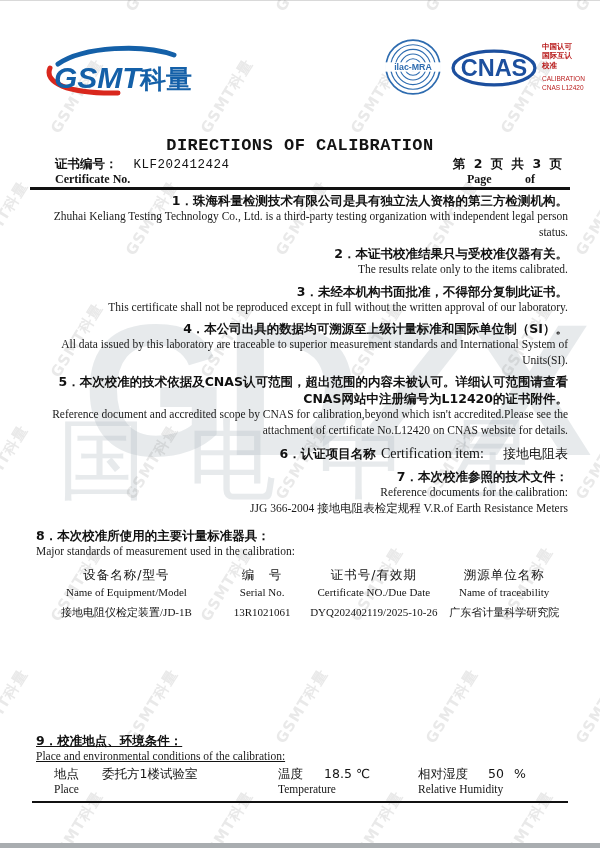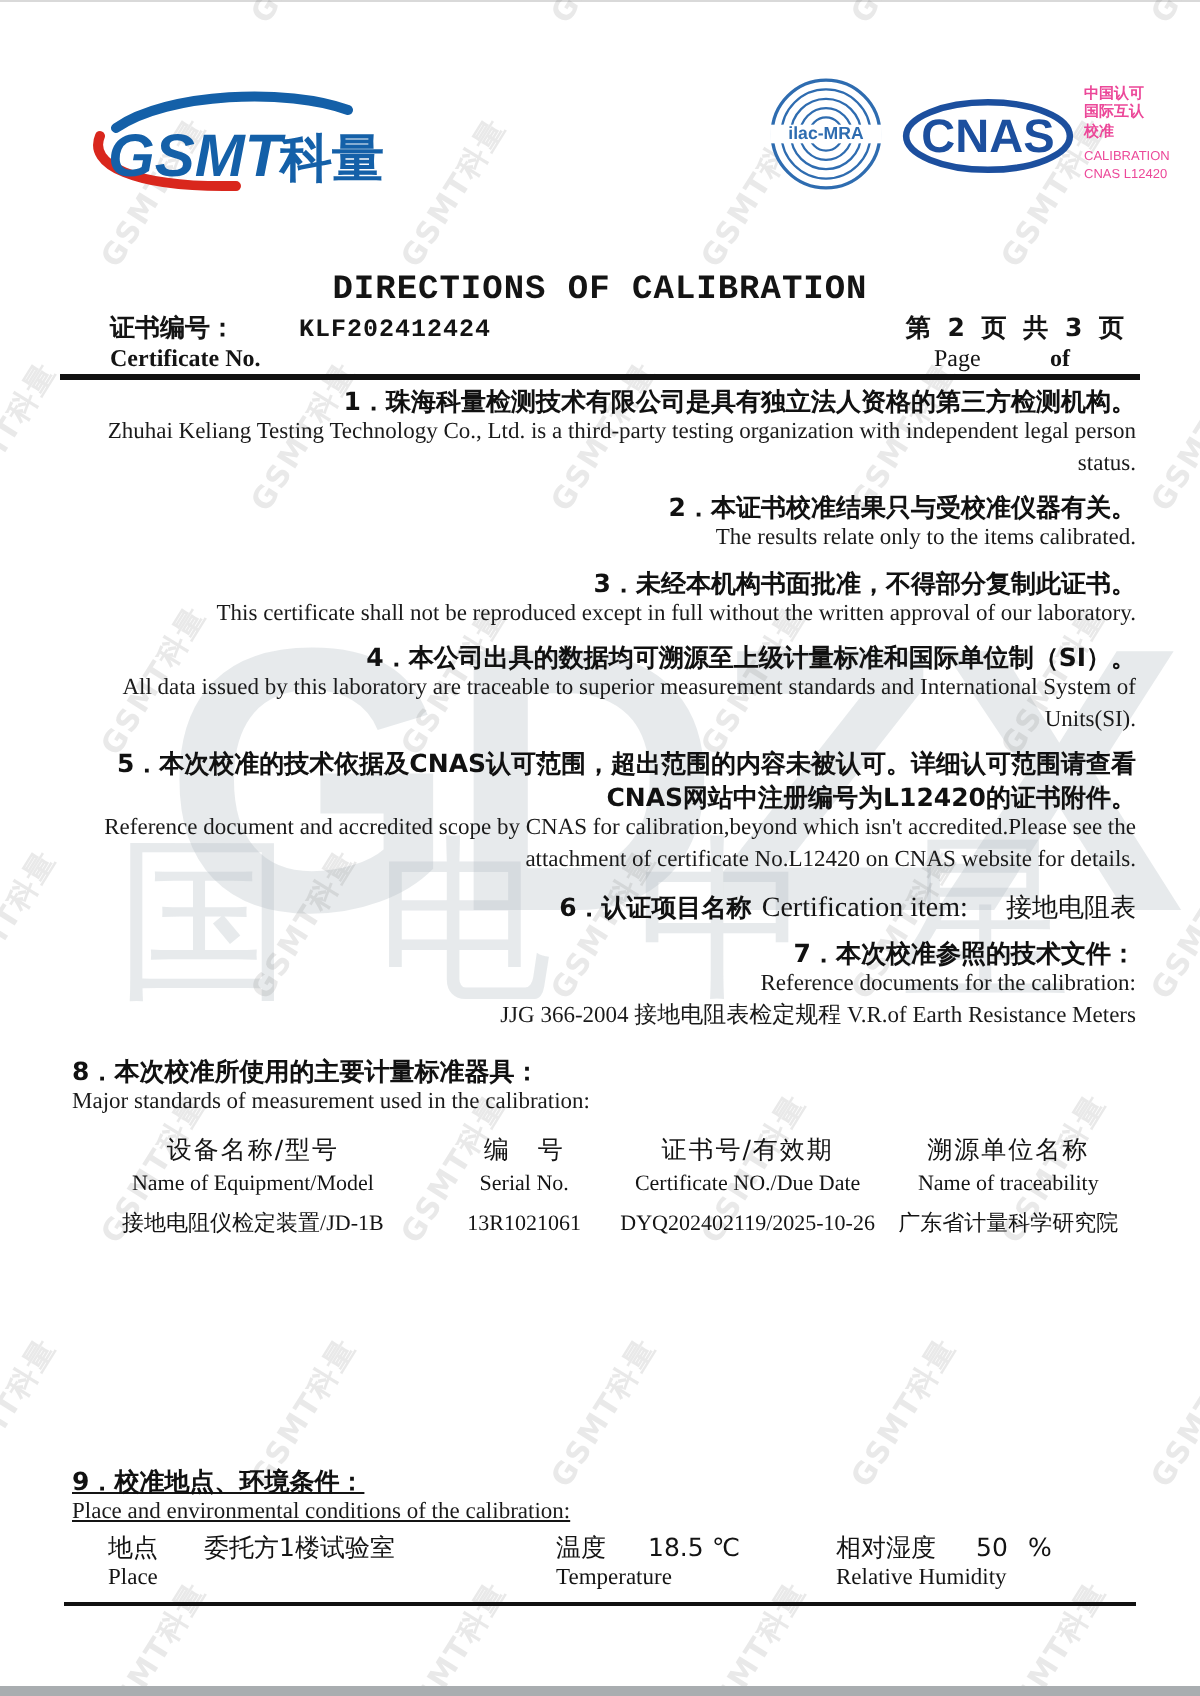--- a/index.html
+++ b/index.html
@@ -16,39 +16,39 @@
       font-family:"Liberation Sans",sans-serif;color:rgba(176,184,191,0.30);
       letter-spacing:-4px;line-height:1;white-space:nowrap;}
   .wm-center-cn{position:absolute;left:58px;top:416px;font-size:88px;font-weight:normal;
       color:rgba(176,184,191,0.30);letter-spacing:42px;line-height:1;white-space:nowrap;}
 
   
   .content{position:absolute;inset:0;z-index:1;}
 
   .logo{position:absolute;left:42px;top:44px;}
   .emblems{position:absolute;left:384px;top:38px;display:flex;align-items:center;}
-  .cnas-side{margin-left:4px;color:#ec4899;line-height:1.25;}
+  .cnas-side{margin-left:4px;color:#b91c1c;line-height:1.25;}
   .cnas-side .cn-line{font-size:7.5px;font-weight:bold;}
   .cnas-side .en-line{font-size:6.5px;margin-top:1px;font-family:"Liberation Sans",sans-serif;}
   .cnas-side .gap{height:4px;}
 
   .doc-title{position:absolute;left:0;top:100px;width:100%;text-align:center;
       font-size:31px;font-weight:bold;letter-spacing:38px;text-indent:38px;white-space:nowrap;}
   .doc-subtitle{position:absolute;left:0;top:136px;width:100%;text-align:center;
       font-family:"Liberation Mono","DejaVu Sans Mono",monospace;font-weight:bold;
       font-size:17px;letter-spacing:0.5px;}
 
   .cert-row{position:absolute;left:55px;top:156px;font-size:12.5px;font-weight:bold;}
-  .cert-no{font-family:"Liberation Mono","DejaVu Sans Mono",monospace;font-weight:bold;
-      font-size:12.5px;margin-left:32px;letter-spacing:0.5px;}
+  .cert-no{font-family:"Liberation Mono","DejaVu Sans Mono",monospace;font-weight:normal;
+      font-size:12.5px;margin-left:16px;letter-spacing:0.5px;}
   .cert-en{position:absolute;left:55px;top:172px;font-family:"Liberation Serif",serif;
       font-size:12px;font-weight:bold;}
   .page-info{position:absolute;right:36px;top:156px;font-size:12.5px;font-weight:bold;letter-spacing:2px;}
   .page-en{position:absolute;left:467px;top:172px;font-family:"Liberation Serif",serif;
-      font-size:12px;font-weight:normal;}
+      font-size:12px;font-weight:bold;}
   .of-en{position:absolute;left:525px;top:172px;font-family:"Liberation Serif",serif;
       font-size:12px;font-weight:bold;}
   .head-rule{position:absolute;left:30px;top:187px;width:540px;height:2.5px;background:#111;}
 
   .items{position:absolute;left:36px;top:192px;width:532px;}
   .item{margin-bottom:5px;text-align:right;}
   .cn-bold{font-size:12.5px;font-weight:bold;line-height:17px;color:#111;}
   .en{font-family:"Liberation Serif",serif;font-size:11.5px;line-height:15.5px;color:#1a1a1a;}
   .inline-mix .en-inline{font-family:"Liberation Serif",serif;font-weight:normal;font-size:14px;}
   .inline-mix .val{font-weight:normal;font-size:13px;margin-left:14px;}

